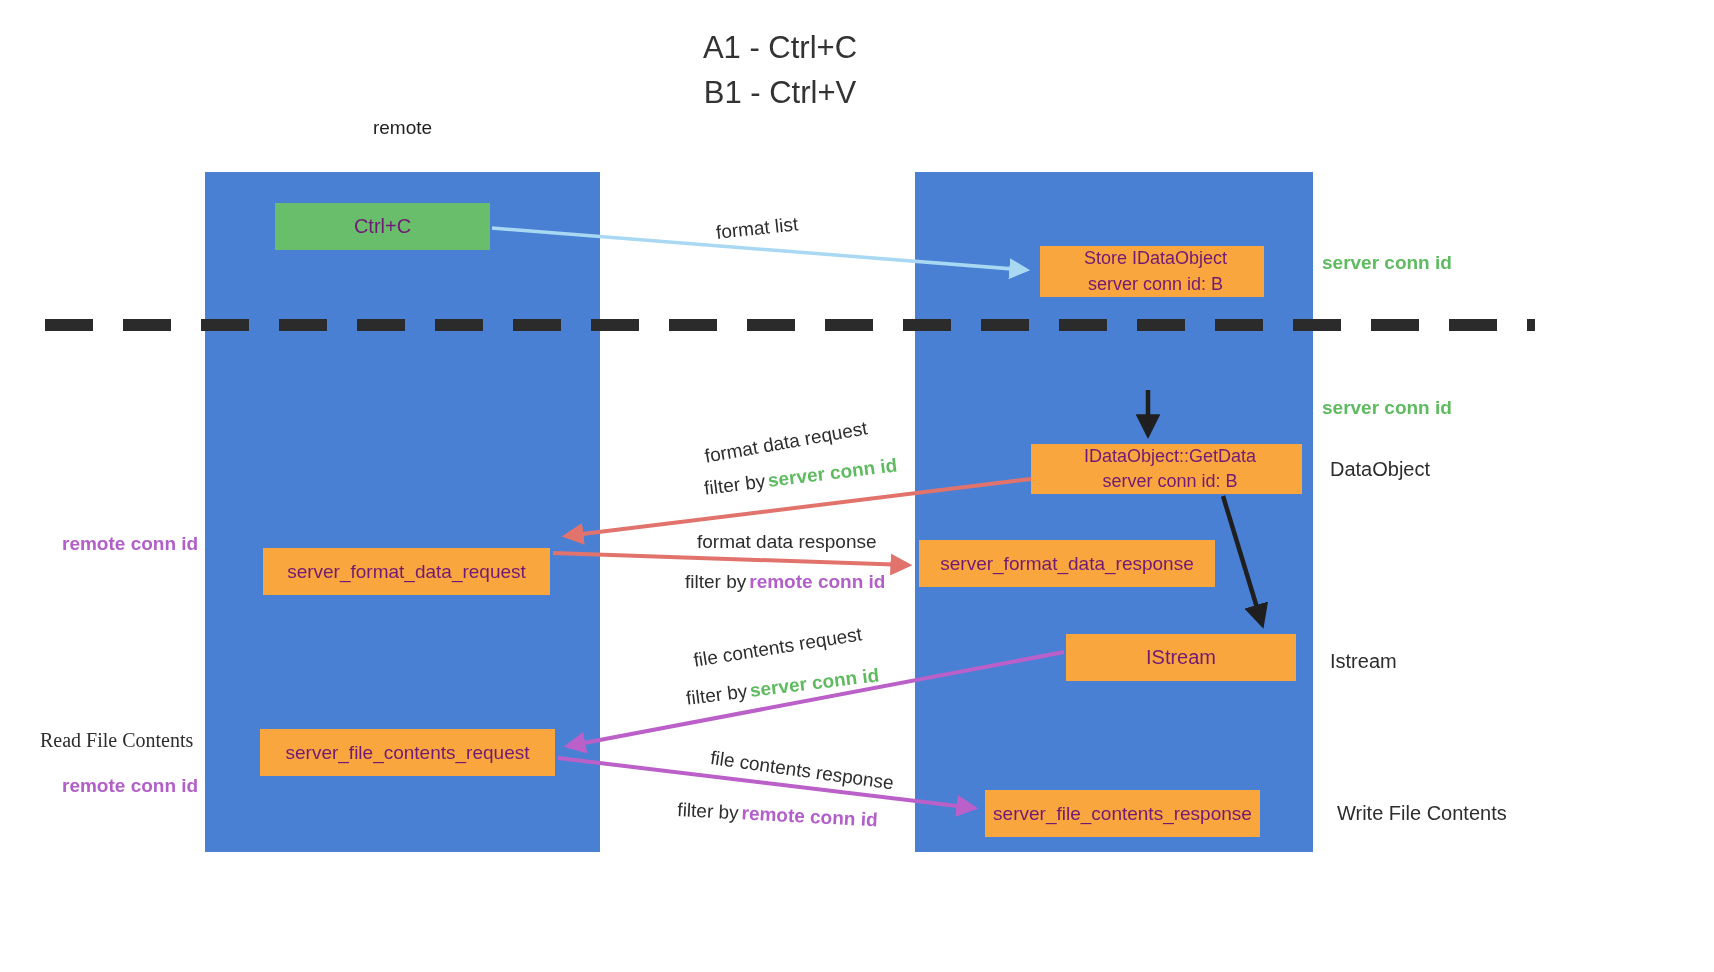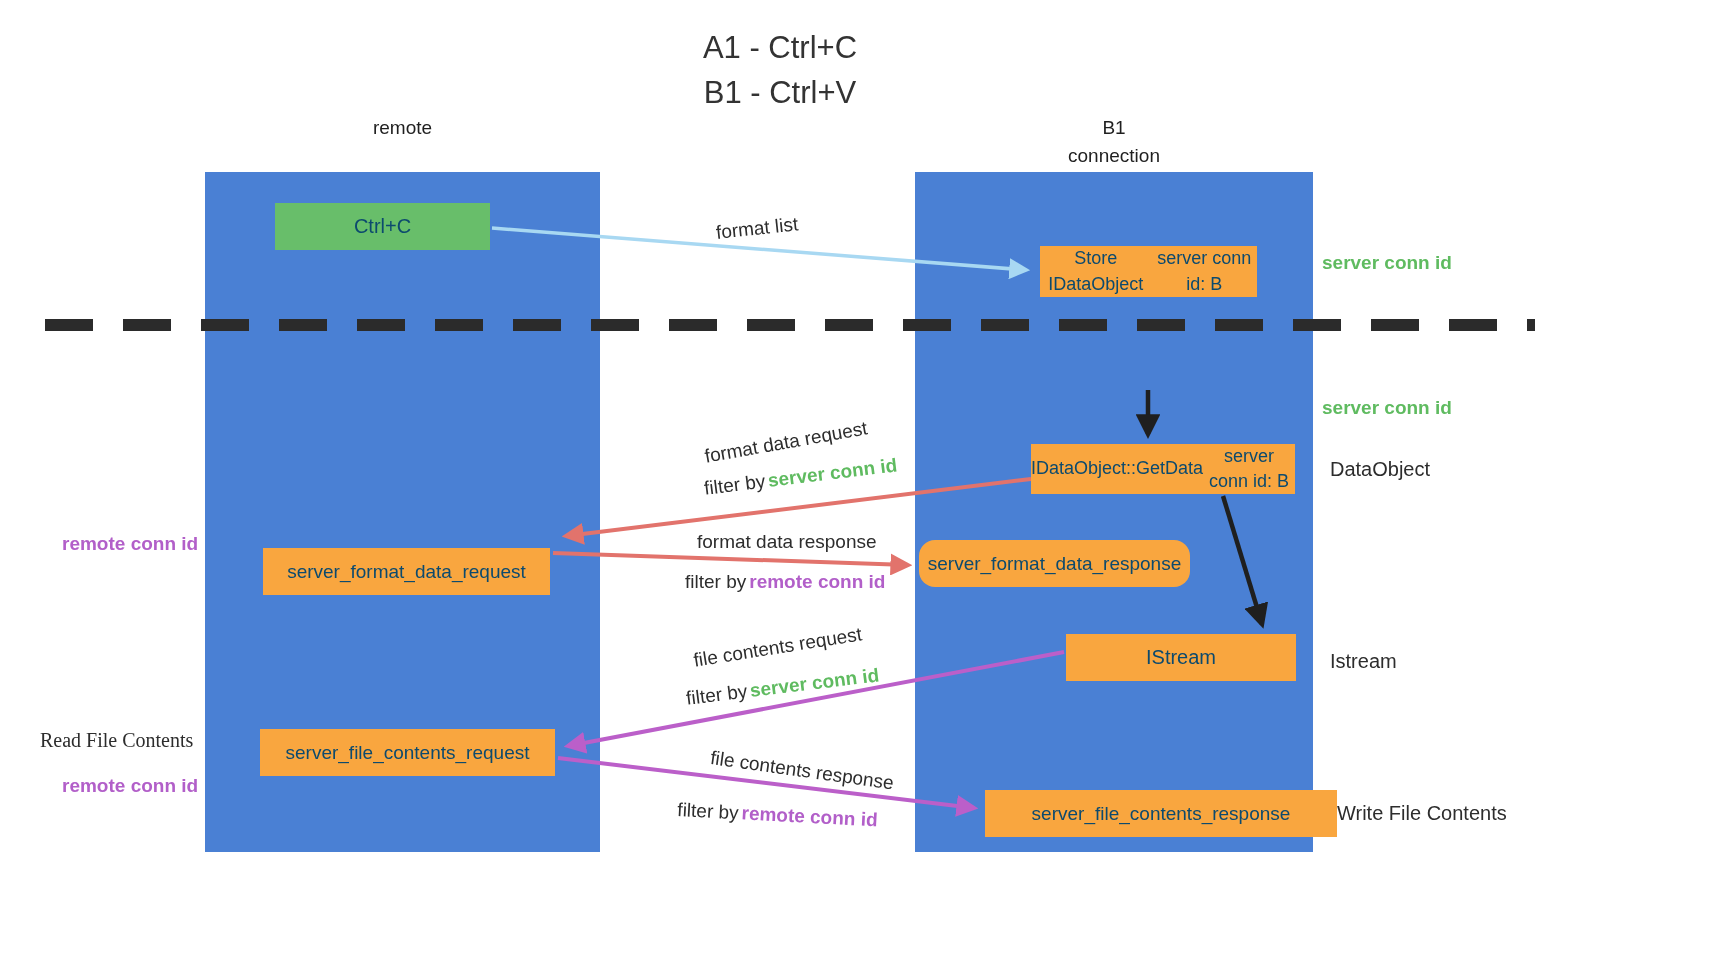--- a/index.html
+++ b/index.html
@@ -4,23 +4,23 @@
 <style>
   html,body{margin:0;padding:0;background:#ffffff;}
   .canvas{
     position:relative;width:1714px;height:972px;background:#ffffff;
     font-family:"Liberation Sans",sans-serif;overflow:hidden;color:#2b2b2b;
   }
   .col{position:absolute;background:#4a80d4;z-index:1;}
   .overlay{position:absolute;left:0;top:0;z-index:2;pointer-events:none;}
   .box{
     position:absolute;display:flex;align-items:center;justify-content:center;
-    color:#0c4a6e;text-align:center;font-size:20px;z-index:3;
+    color:#701a75;text-align:center;font-size:20px;z-index:3;
   }
-  .box.two-line{flex-direction:row;font-size:18px;line-height:1.4;}
+  .box.two-line{flex-direction:column;font-size:18px;line-height:1.4;padding-left:7px;}
   .green{background:#68be6a;}
   .orange{background:#f9a63f;}
   .title{
     position:absolute;left:560px;top:26px;width:440px;text-align:center;
     font-size:31px;line-height:1.45;color:#333;z-index:3;
   }
   .col-header{
     position:absolute;text-align:center;font-size:19px;line-height:1.45;
     color:#1f1f1f;z-index:3;
   }
@@ -66,47 +66,43 @@
   </svg>
 
   <div class="title">
     <div>A1 - Ctrl+C</div>
     <div>B1 - Ctrl+V</div>
   </div>
 
   <div class="col-header" style="left:205px;top:114px;width:395px;">
     <div>remote</div>
   </div>
-  <div class="col-header" style="left:915px;top:114px;width:398px;">
-    <div>B1</div>
-    <div>connection</div>
-  </div>
 
   <div class="box green" style="left:275px;top:203px;width:215px;height:47px;">Ctrl+C</div>
 
   <div class="box orange two-line" style="left:1040px;top:246px;width:217px;height:51px;">
     <span>Store IDataObject</span>
     <span>server conn id: B</span>
   </div>
 
 
   <div class="box orange two-line" style="left:1031px;top:444px;width:264px;height:50px;">
     <span>IDataObject::GetData</span>
     <span>server conn id: B</span>
   </div>
 
   <div class="box orange" style="left:263px;top:548px;width:287px;height:47px;font-size:19px;">server_format_data_request</div>
 
-  <div class="box orange" style="left:919px;top:540px;width:271px;height:47px;font-size:19px;border-radius:16px;">server_format_data_response</div>
+  <div class="box orange" style="left:919px;top:540px;width:296px;height:47px;font-size:19px;">server_format_data_response</div>
 
   <div class="box orange" style="left:1066px;top:634px;width:230px;height:47px;">IStream</div>
 
   <div class="box orange" style="left:260px;top:729px;width:295px;height:47px;font-size:19px;">server_file_contents_request</div>
 
-  <div class="box orange" style="left:985px;top:790px;width:352px;height:47px;font-size:19px;">server_file_contents_response</div>
+  <div class="box orange" style="left:985px;top:790px;width:275px;height:47px;font-size:19px;">server_file_contents_response</div>
 
   <div class="label bold-green" style="left:1322px;top:252px;">server conn id</div>
   <div class="label bold-green" style="left:1322px;top:397px;">server conn id</div>
   <div class="label" style="left:1330px;top:458px;font-size:20px;">DataObject</div>
   <div class="label" style="left:1330px;top:650px;font-size:20px;">Istream</div>
   <div class="label" style="left:1337px;top:802px;font-size:20px;">Write File Contents</div>
 
   <div class="label bold-purple" style="left:62px;top:533px;">remote conn id</div>
   <div class="label" style="left:40px;top:729px;font-size:20px;font-family:Liberation Serif, serif;">Read File Contents</div>
   <div class="label bold-purple" style="left:62px;top:775px;">remote conn id</div>

